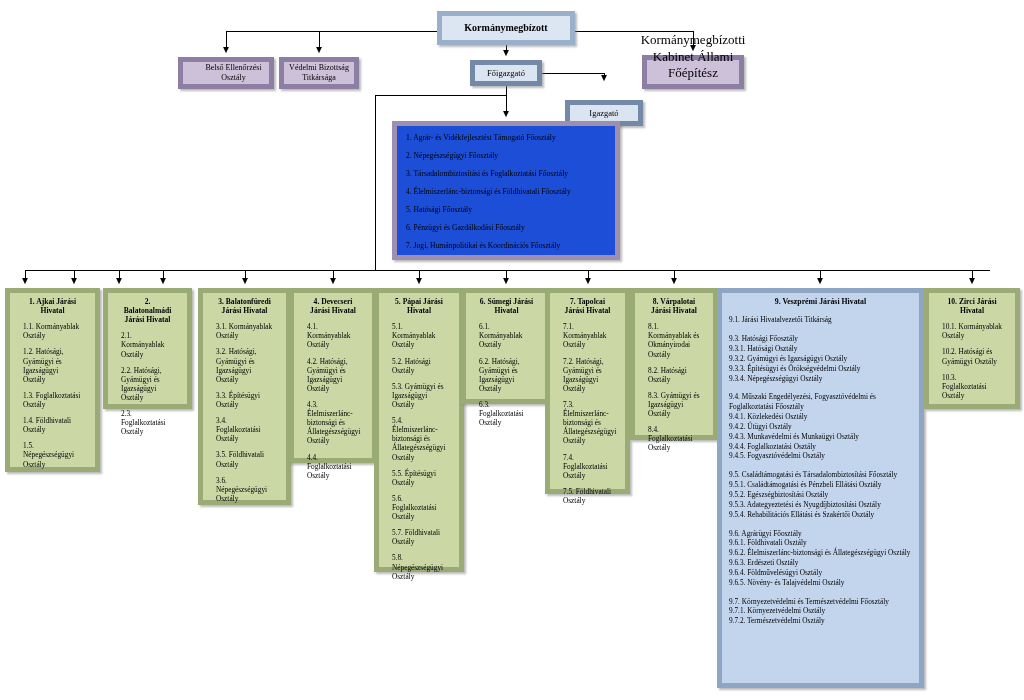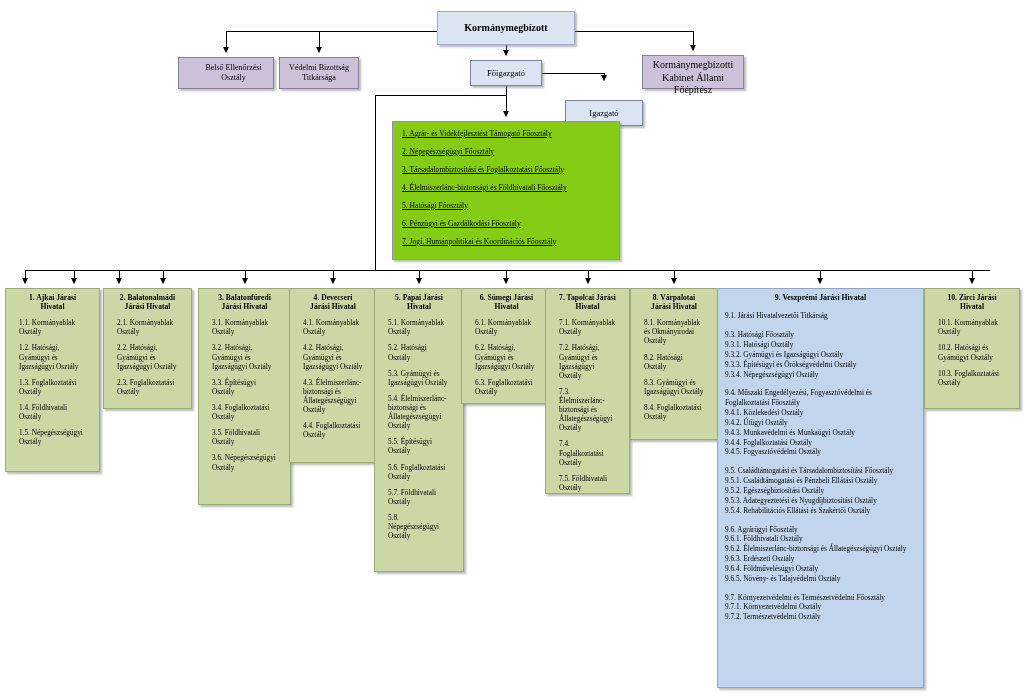--- a/index.html
+++ b/index.html
@@ -14,37 +14,37 @@
   }
   #chart{position:absolute;left:0;top:0;width:1024px;height:700px;}
 
   
   #wires{position:absolute;left:0;top:0;width:1024px;height:700px;}
 
   
   .box{
     position:absolute;
     box-sizing:border-box;
-    border:1px solid #a3a3a3;
+    border:5px solid #a3a3a3;
     box-shadow:2px 2px 2px rgba(130,130,130,.55);
     padding:3px 4px;
     line-height:1.25;
   }
   .box .hdr{
     font-weight:bold;
     text-align:center;
     display:block;
   }
   .box .ln{display:block;}
 
   
   .blue      {background:#dce6f2;border-color:#9aafca;}
   .blue-dark {background:#dbe5f1;border-color:#7489a8;}
   .purple    {background:#ccc1d9;border-color:#8d7fa3;}
-  .purple-lt {background:#84cc16;border-color:#9d8fb0;text-decoration:underline;}
+  .purple-lt {background:#1d4ed8;border-color:#9d8fb0;}
   .green     {background:#cbd8a6;border-color:#9aab76;}
   .blue-big  {background:#c3d5ed;border-color:#8ea5c4;}
 
   
   #kormanymegbizott{
     left:437px;top:11px;width:138px;height:34px;
     display:flex;align-items:center;justify-content:center;
     font-size:10px;font-weight:bold;
   }
   #belso{
@@ -52,22 +52,22 @@
     display:flex;align-items:center;justify-content:center;
     text-align:center;font-size:8px;padding-left:19px;
   }
   #vedelmi{
     left:279px;top:57px;width:80px;height:32px;
     display:flex;align-items:center;justify-content:center;
     text-align:center;font-size:8px;
   }
   #kabinet{
     left:642px;top:55px;width:102px;height:34px;
-    display:flex;align-items:flex-start;justify-content:center;
-    text-align:center;font-size:10px;
+    display:flex;align-items:flex-end;justify-content:center;
+    text-align:center;font-size:13px;
   }
   #foigazgato{
     left:470px;top:60px;width:72px;height:26px;
     display:flex;align-items:center;justify-content:center;
     font-size:8.5px;
     text-align:right;
   }
   #igazgato{
     left:565px;top:100px;width:78px;height:26px;
     display:flex;align-items:center;justify-content:center;

